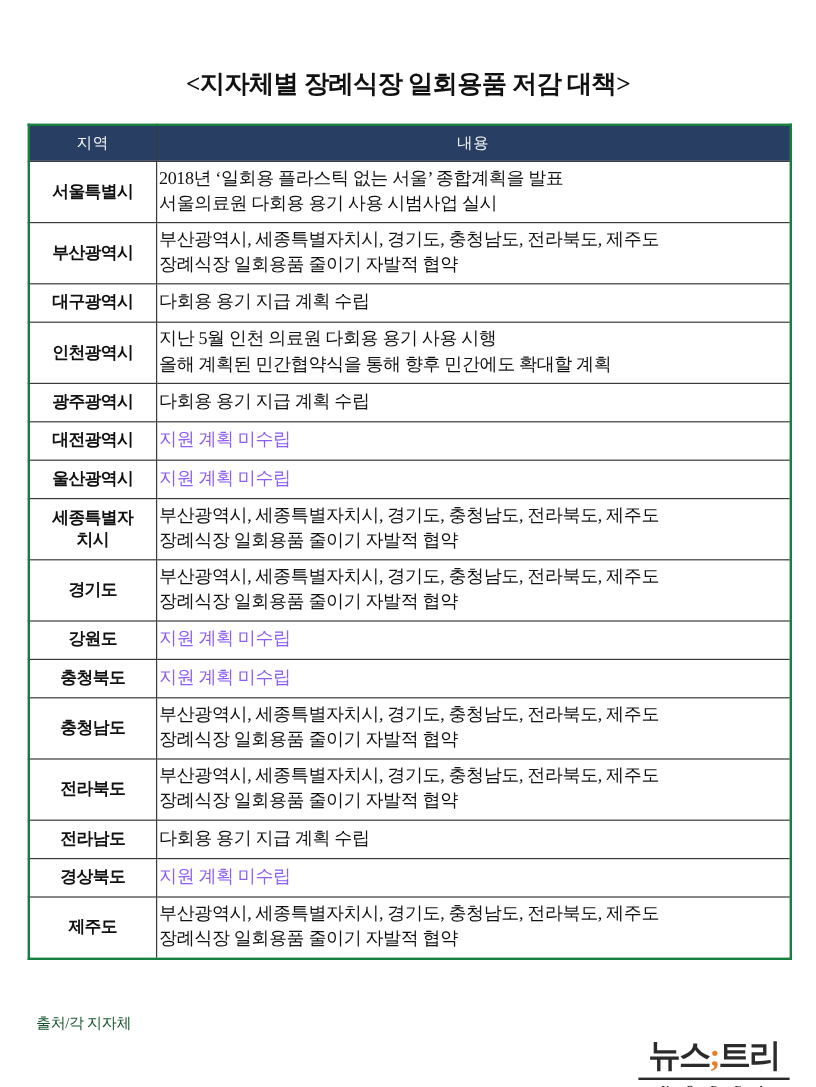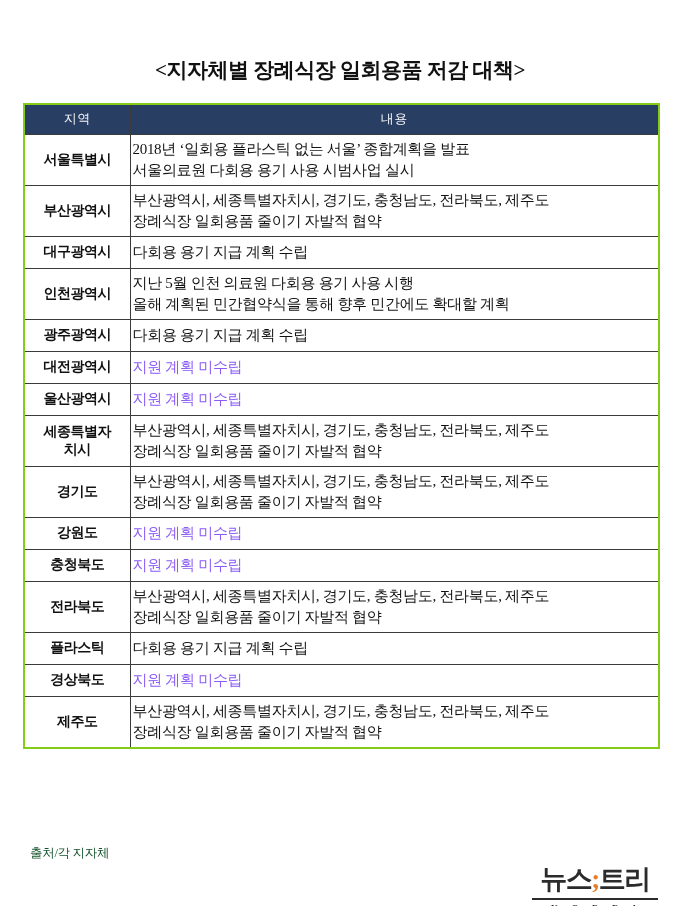--- a/index.html
+++ b/index.html
@@ -27,21 +27,21 @@
     position: absolute;
     left: 23px;
     top: 103px;
     width: 635px;
     border-collapse: collapse;
     table-layout: fixed;
   }
   table.measures, table.measures td, table.measures th {
     border: 1px solid #3b3b3b;
   }
-  table.measures { border: 2px solid #84cc16; }
+  table.measures { border: 2px solid #15803d; }
   th.hdr {
     background: #283e63;
     color: #f5f6f8;
     font-weight: 400;
     font-size: 13px;
     height: 30px;
     letter-spacing: 0.5px;
   }
   td.region {
     text-align: center;
@@ -171,29 +171,34 @@
   <tr class="row-1">
     <td class="region">강원도</td>
     <td class="content red">지원 계획 미수립</td>
   </tr>
 
   <tr class="row-1">
     <td class="region">충청북도</td>
     <td class="content red">지원 계획 미수립</td>
   </tr>
 
+  <tr class="row-2">
+    <td class="region">충청남도</td>
+    <td class="content">부산광역시, 세종특별자치시, 경기도, 충청남도, 전라북도, 제주도
+장례식장 일회용품 줄이기 자발적 협약</td>
+  </tr>
 
   <tr class="row-2">
     <td class="region">전라북도</td>
     <td class="content">부산광역시, 세종특별자치시, 경기도, 충청남도, 전라북도, 제주도
 장례식장 일회용품 줄이기 자발적 협약</td>
   </tr>
 
   <tr class="row-1">
-    <td class="region">플라스틱</td>
+    <td class="region">전라남도</td>
     <td class="content">다회용 용기 지급 계획 수립</td>
   </tr>
 
   <tr class="row-1">
     <td class="region">경상북도</td>
     <td class="content red">지원 계획 미수립</td>
   </tr>
 
 
   <tr class="row-2">

